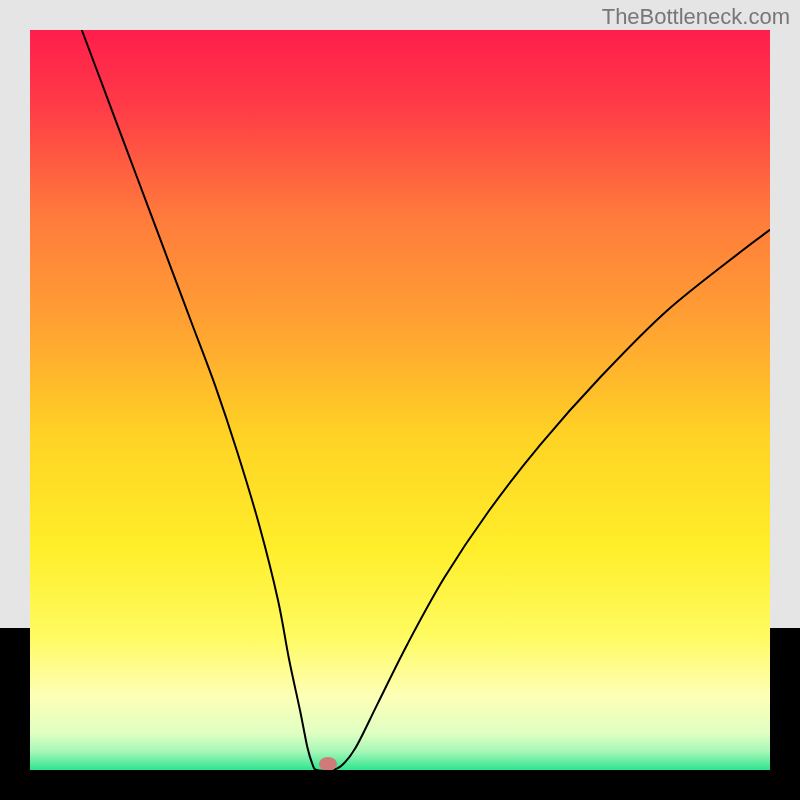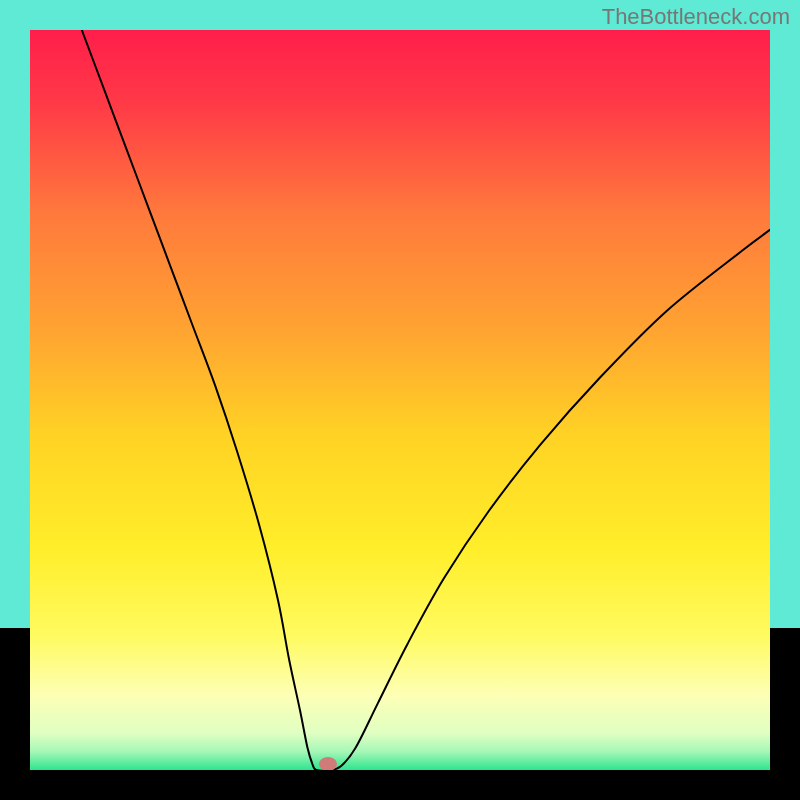--- a/index.html
+++ b/index.html
@@ -9,21 +9,21 @@
     height: 800px;
     background: #000;
     overflow: hidden;
   }
   .frame {
     position: absolute;
     left: 0;
     top: 0;
     width: 800px;
     height: 628px;
-    background: #5eead4;
+    background: #e5e5e5;
   }
   .plot-area {
     position: absolute;
     left: 30px;
     top: 30px;
     width: 740px;
     height: 740px;
     overflow: hidden;
   }
   .gradient {

